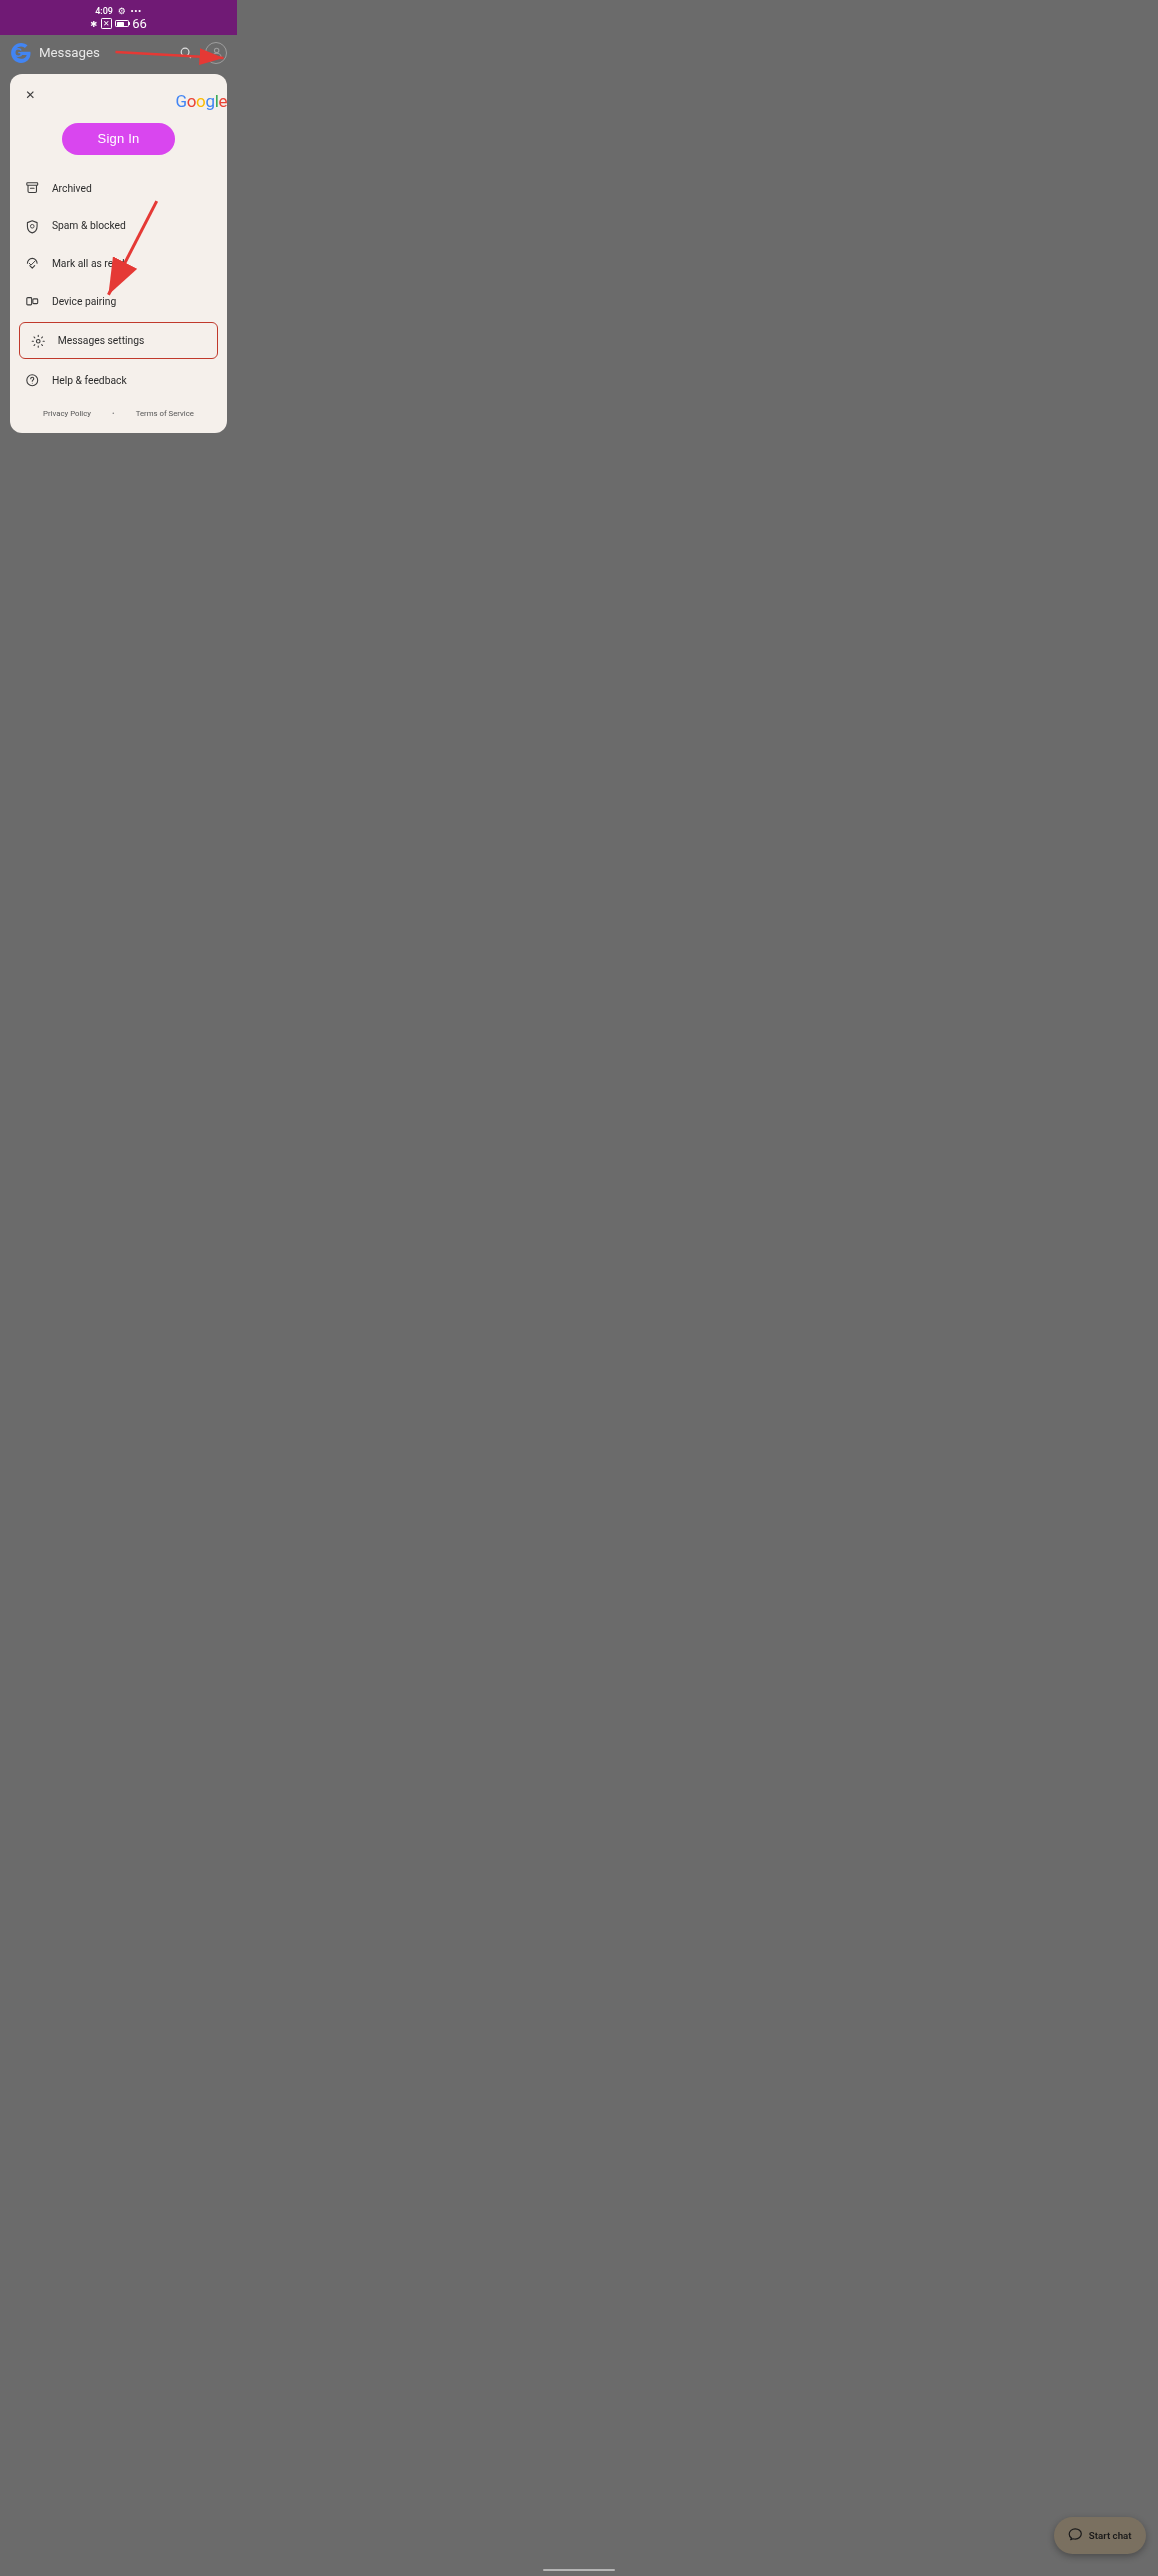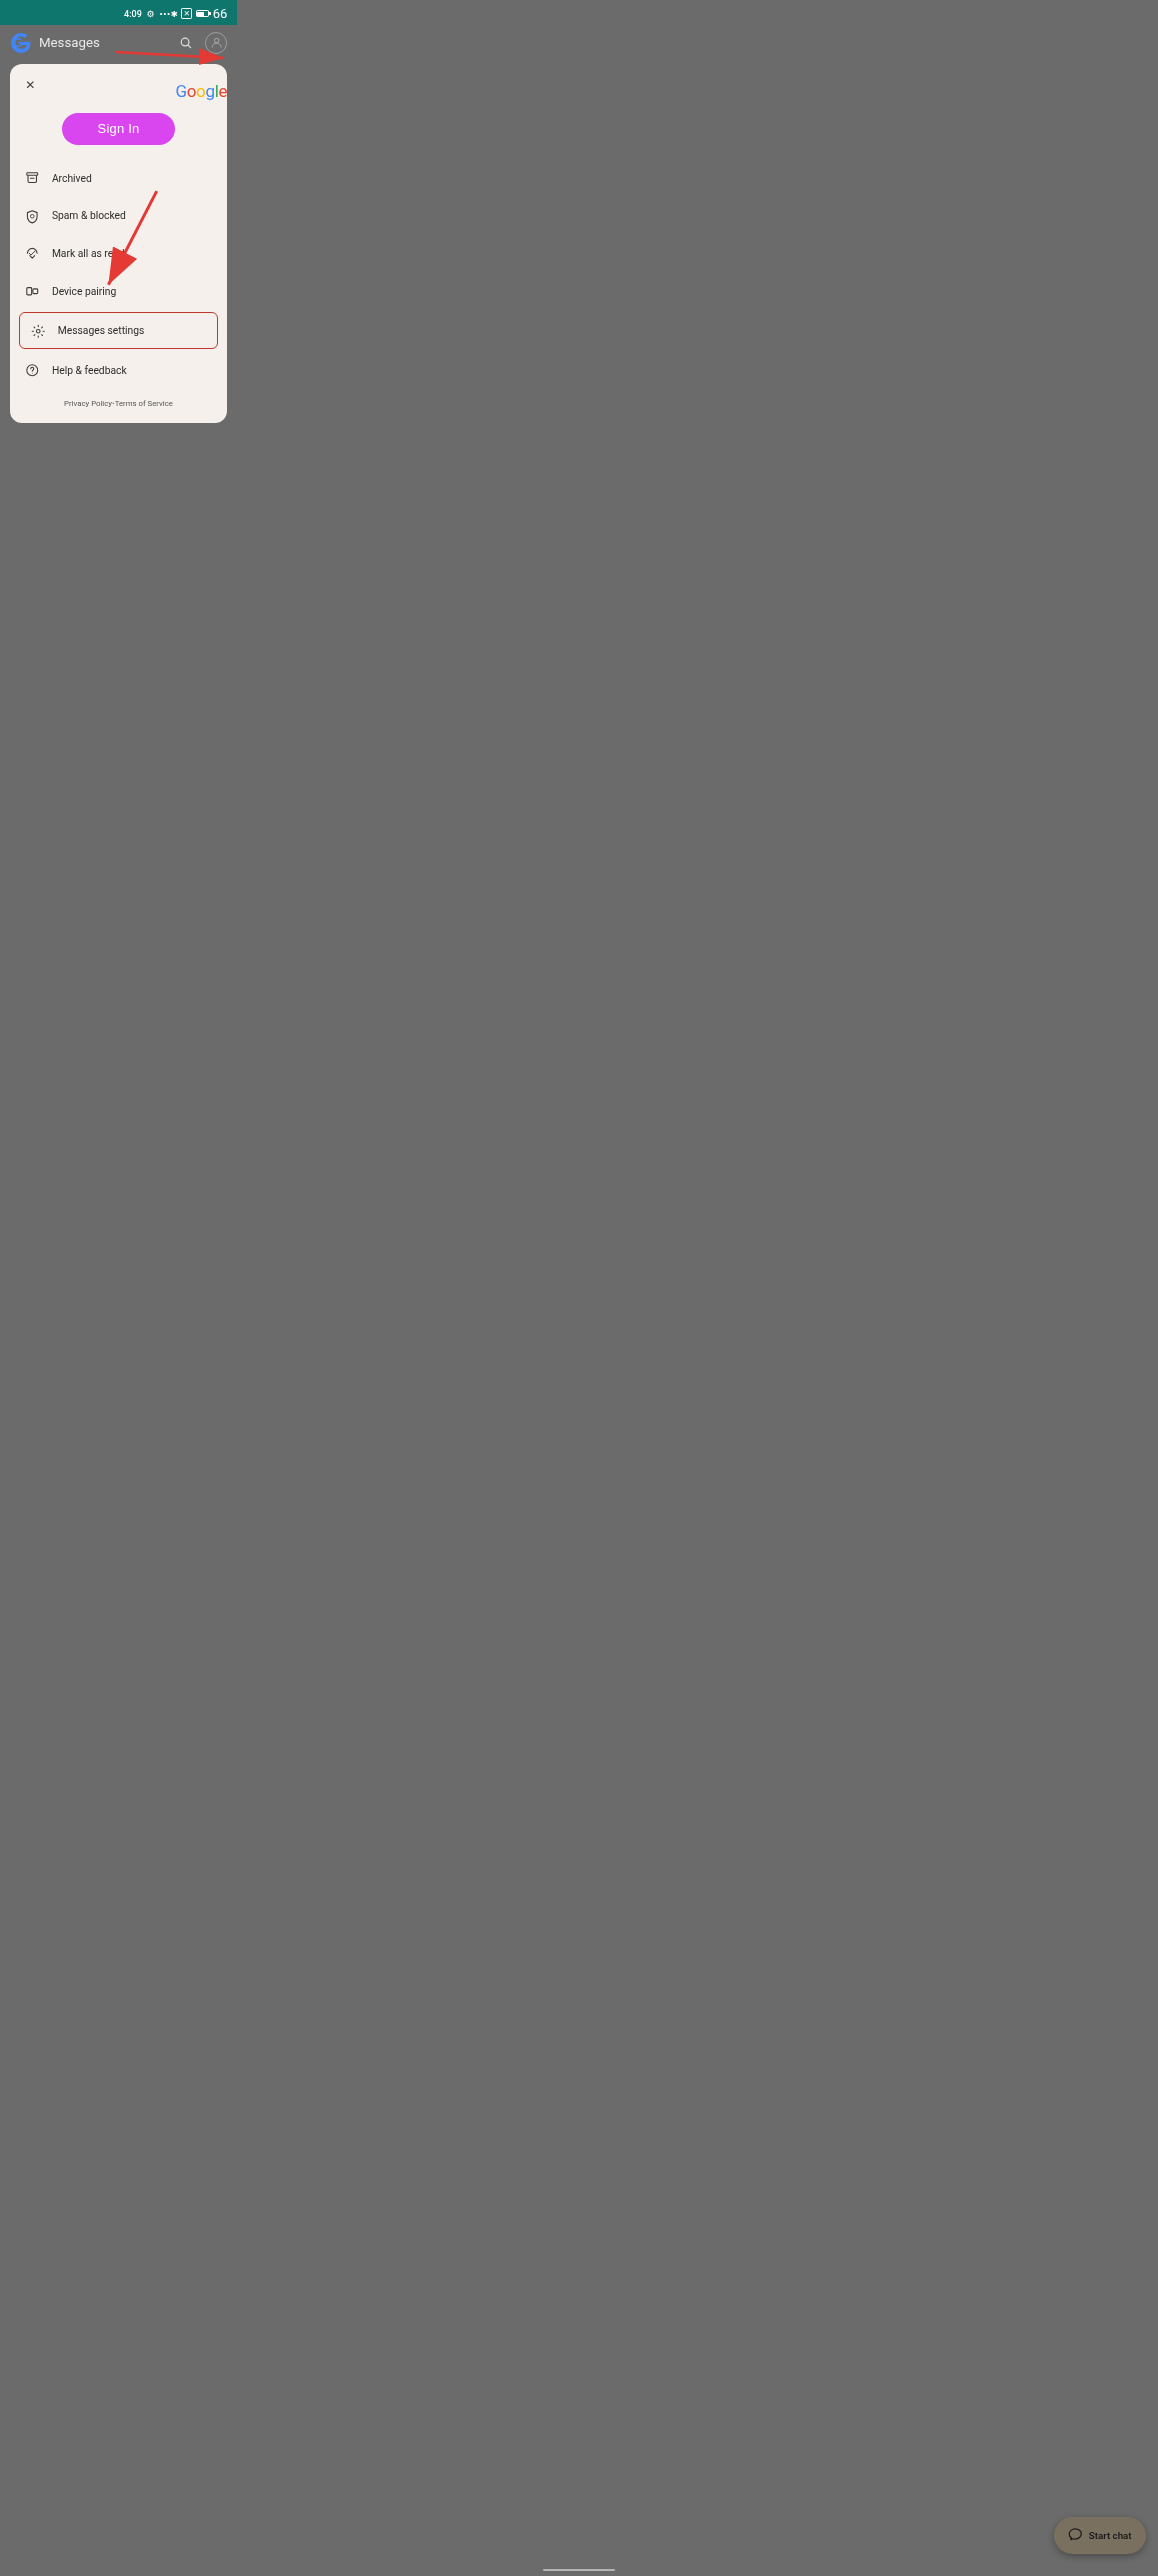--- a/index.html
+++ b/index.html
@@ -8,24 +8,25 @@
       min-height: 528px;
       background-color: #6b6b6b;
       font-family: 'Roboto', Arial, sans-serif;
       position: relative;
       overflow-x: hidden;
     }
 
     
     .status-bar {
       display: flex;
-      justify-content: flex-end;
+      justify-content: center;
       align-items: center;
       padding: 6px 9.7px 3.6px;
-      background-color: #0f766e;
+      background-color: #701a75;
+      flex-direction: column;
     }
     .status-left {
       display: flex;
       align-items: center;
       gap: 4.8px;
       color: white;
       font-size: 9px;
       font-weight: 500;
     }
     .status-right {
@@ -202,21 +203,21 @@
       font-size: 10.3px;
       color: #2c2c2c;
       font-weight: 400;
       text-align: right;
     }
 
     .drawer-footer {
       display: flex;
       justify-content: center;
       align-items: center;
-      gap: 0;
+      gap: 21px;
       padding: 9.7px 0 2.4px;
       flex-wrap: wrap;
     }
     .drawer-footer a {
       font-size: 7.8px;
       color: #555;
       text-decoration: none;
     }
     .drawer-footer-dot {
       color: #888;

